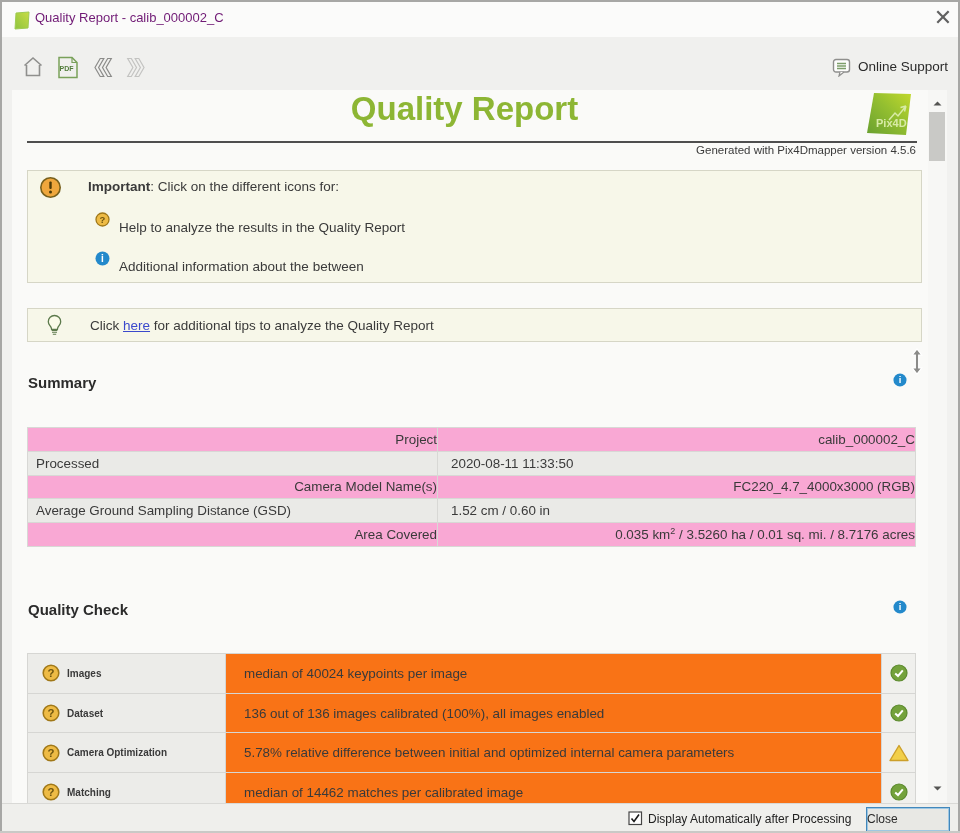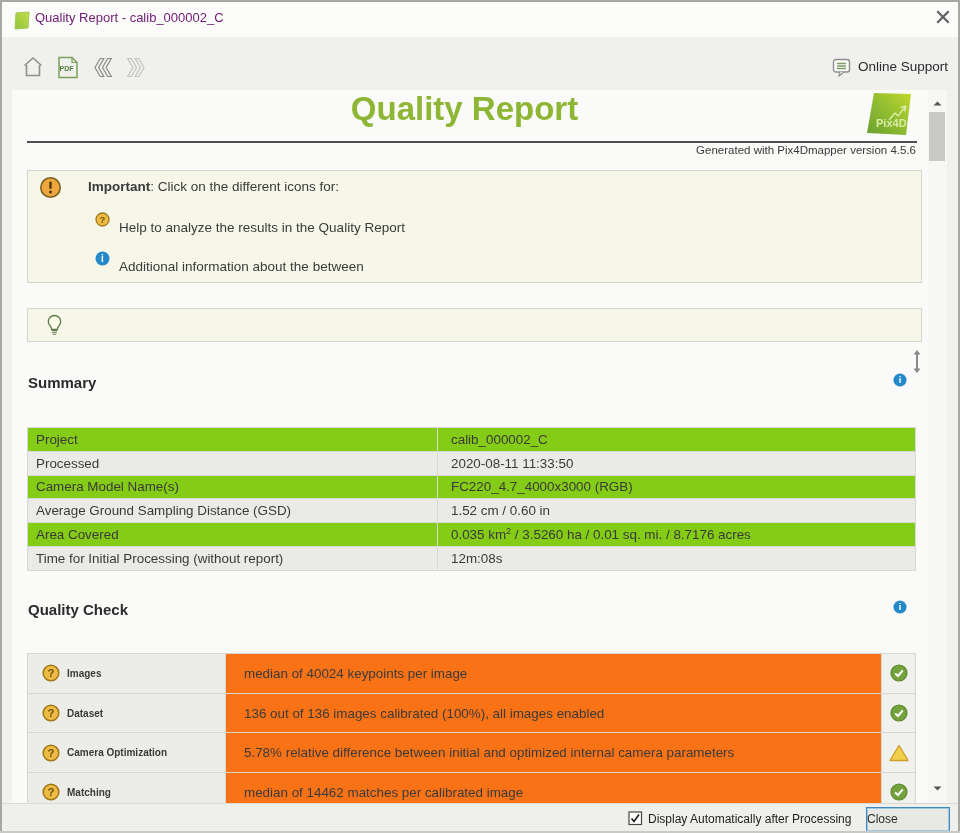--- a/index.html
+++ b/index.html
@@ -15,21 +15,21 @@
 .crembox{background:#f7f7e9;border:1px solid #d6d6c6;padding-left:6px;}
 #impbox{left:15px;top:80px;width:887px;height:111px;}
 #tipbox{left:15px;top:218px;width:887px;height:32px;}
 .t12{font-size:13.5px;color:#3a3a3a;}
 .sechead{font-size:15px;font-weight:bold;color:#2b2b2b;}
 table{border-collapse:collapse;}
 #sumtbl{left:15px;top:337px;width:889px;}
 #sumtbl td{border:1px solid #d8d8d5;font-size:13.4px;color:#3a3a3a;height:22.8px;padding:0;}
 #sumtbl td.c1{width:401px;padding-left:8px;}
 #sumtbl td.c2{padding-left:13px;}
-#sumtbl tr.odd td{background:#84cc16;}
+#sumtbl tr.odd td{background:#f9a8d4;text-align:right;}
 #sumtbl tr.even td{background:#eaeae7;}
 #qctbl{left:15px;top:563px;width:889px;}
 #qctbl td{border:1px solid #d6d6d3;font-size:13.4px;color:#3a3a3a;height:38.7px;padding:0;}
 #qctbl td.c1{width:197px;background:#ecece9;}
 #qctbl td.c2{width:637px;background:#f97316;padding-left:18px;}
 #qctbl td.c3{background:#f0f0ed;text-align:center;}
 .qrow{display:flex;align-items:center;padding-left:14px;}
 .qlabel{font-weight:bold;margin-left:7px;font-size:10px;}
 #bottombar{left:2px;top:803px;width:956px;height:32px;background:#efefec;border-top:1px solid #d9d9d6;box-sizing:border-box;}
 #chklabel{left:646px;top:8px;font-size:12px;color:#222;}
@@ -111,20 +111,21 @@
         <text x="7.5" y="11.2" font-size="10" font-weight="bold" fill="#fff" text-anchor="middle" font-family="Liberation Sans">i</text>
       </svg>
     <div class="abs t12" style="left:91px;top:88px;">Additional information about the between</div>
   </div>
 
   <div class="abs crembox" id="tipbox">
     <svg class="abs" style="left:18px;top:5px" width="17" height="22" viewBox="0 0 17 22">
         <path d="M8.5 1.5 a6.2 6.2 0 0 1 6.2 6.2 c0 2.5-1.6 3.8-2.5 5.2 c-0.5 0.8-0.7 1.6-0.8 2.6 l-5.8 0 c-0.1-1-0.3-1.8-0.8-2.6 C3.9 11.5 2.3 10.2 2.3 7.7 A6.2 6.2 0 0 1 8.5 1.5 Z" fill="#fbfbe9" stroke="#5d7a4c" stroke-width="1.3"></path>
         <path d="M5.8 16.5 h5.4 M6 18.3 h5 M6.8 20.2 h3.4" stroke="#5d7a4c" stroke-width="1.1" fill="none"></path>
       </svg>
+    <div class="abs t12" style="left:62px;top:9px;">Click <a style="color:#3b49cc;text-decoration:underline;">here</a> for additional tips to analyze the Quality Report</div>
   </div>
 
   <div class="abs sechead" style="left:16px;top:284px;">Summary</div>
   <svg class="abs" style="left:881px;top:283px" width="14" height="14" viewBox="0 0 15 15">
       <circle cx="7.5" cy="7.5" r="7" fill="#2389cb"></circle>
       <text x="7.5" y="11.2" font-size="10" font-weight="bold" fill="#fff" text-anchor="middle" font-family="Liberation Sans">i</text>
     </svg>
 
   <table class="abs" id="sumtbl">
     <tbody>
@@ -141,24 +142,20 @@
           <td class="c2">FC220_4.7_4000x3000 (RGB)</td>
         </tr>
     <tr class="even">
           <td class="c1">Average Ground Sampling Distance (GSD)</td>
           <td class="c2">1.52 cm / 0.60 in</td>
         </tr>
     <tr class="odd">
           <td class="c1">Area Covered</td>
           <td class="c2">0.035 km<sup style="font-size:9px">2</sup> / 3.5260 ha / 0.01 sq. mi. / 8.7176 acres</td>
         </tr>
-    <tr class="even">
-          <td class="c1">Time for Initial Processing (without report)</td>
-          <td class="c2">12m:08s</td>
-        </tr>
   </tbody>
     </table>
 
   <div class="abs sechead" style="left:16px;top:511px;">Quality Check</div>
   <svg class="abs" style="left:881px;top:510px" width="14" height="14" viewBox="0 0 15 15">
       <circle cx="7.5" cy="7.5" r="7" fill="#2389cb"></circle>
       <text x="7.5" y="11.2" font-size="10" font-weight="bold" fill="#fff" text-anchor="middle" font-family="Liberation Sans">i</text>
     </svg>
 
   <table class="abs" id="qctbl">

